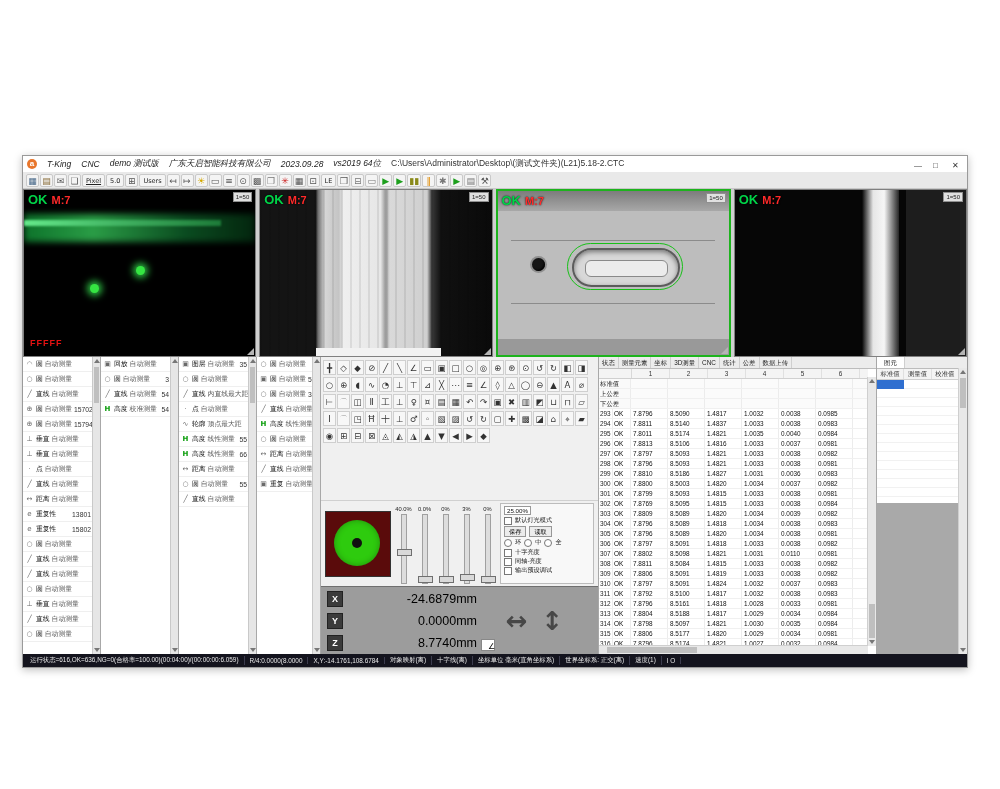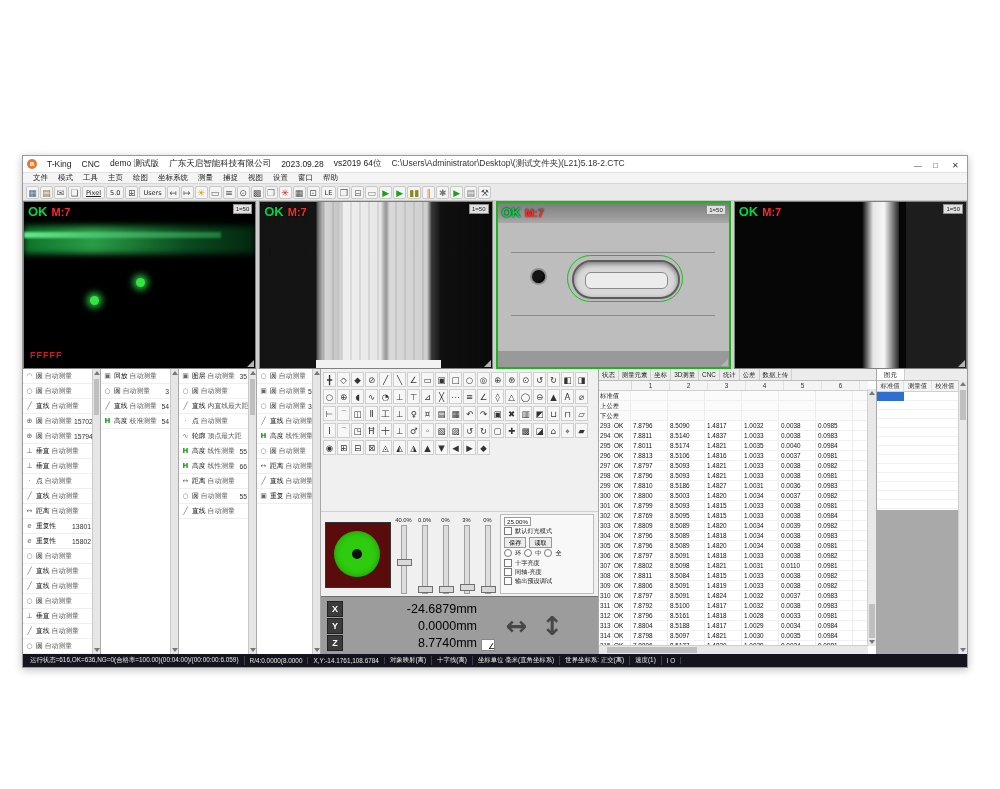--- a/index.html
+++ b/index.html
@@ -3,21 +3,21 @@
 <meta charset="utf-8">
 <style>
   html,body{margin:0;padding:0;background:#fff;}
   .page{position:relative;width:1000px;height:789px;background:#ffffff;overflow:hidden;
         font-family:"Liberation Sans","DejaVu Sans",sans-serif;color:#111;}
   .window{position:absolute;left:22px;top:155px;width:946px;height:513px;background:#f0f0f0;
           border:1px solid #9a9a9a;box-shadow:0 2px 8px rgba(0,0,0,.25);display:flex;flex-direction:column;box-sizing:border-box;}
   
   .titlebar{height:16px;background:#ffffff;display:flex;align-items:center;gap:10px;padding:0 4px;font-size:8.5px;white-space:nowrap;overflow:hidden;}
   .app-logo{flex:0 0 auto;width:10px;height:10px;border-radius:50%;background:#e8762c;color:#fff;font-size:8px;line-height:10px;text-align:center;font-weight:bold;}
-  .t-seg{color:#222;}
+  .t-seg{color:#222;font-style:italic;}
   .t-path{color:#333;}
   .win-btns{margin-left:auto;display:flex;gap:2px;}
   .win-btn{width:17px;height:13px;font-size:8px;line-height:13px;text-align:center;color:#333;background:#fff;border:0;}
   
   .menubar{height:10px;background:#f5f5f5;border-top:1px solid #e2e2e2;border-bottom:1px solid #d7d7d7;
            display:flex;align-items:center;padding:0 6px;font-size:7.5px;gap:2px;}
   .menu-item{padding:0 4px;color:#222;cursor:default;}
   
   .toolbar{height:16px;background:#e9e9e9;border-bottom:1px solid #c8c8c8;display:flex;align-items:center;gap:1px;padding:0 3px;overflow:hidden;}
   .tb-btn{flex:0 0 auto;min-width:13px;height:13px;font-size:9px;line-height:12px;text-align:center;
@@ -159,35 +159,20 @@
       <span class="t-seg">2023.09.28</span>
       <span class="t-seg">vs2019 64位</span>
       <span class="t-path">C:\Users\Administrator\Desktop\(测试文件夹)(L21)5.18-2.CTC</span>
       <span class="win-btns">
         <button class="win-btn">—</button>
         <button class="win-btn">□</button>
         <button class="win-btn">✕</button>
       </span>
     </div>
 
-    <div class="menubar">
-
-    <span class="menu-item">文件</span>
-        <span class="menu-item">模式</span>
-        <span class="menu-item">工具</span>
-        <span class="menu-item">主页</span>
-        <span class="menu-item">绘图</span>
-        <span class="menu-item">坐标系统</span>
-        <span class="menu-item">测量</span>
-        <span class="menu-item">捕捉</span>
-        <span class="menu-item">视图</span>
-        <span class="menu-item">设置</span>
-        <span class="menu-item">窗口</span>
-        <span class="menu-item">帮助</span>
-      </div>
 
     <div class="toolbar">
 
     <button class="tb-btn" style="color: rgb(74, 106, 138);">▦</button>
         <button class="tb-btn" style="color: rgb(138, 109, 59);">▤</button>
         <button class="tb-btn" style="color: rgb(85, 85, 85);">✉</button>
         <button class="tb-btn" style="color: rgb(85, 85, 85);">❏</button>
         <button class="tb-btn chip" style="color: rgb(34, 34, 34); text-decoration: underline;">Pixel</button>
         <button class="tb-btn chip" style="color: rgb(34, 34, 34);">5.0</button>
         <button class="tb-btn" style="color: rgb(85, 85, 85);">⊞</button>

